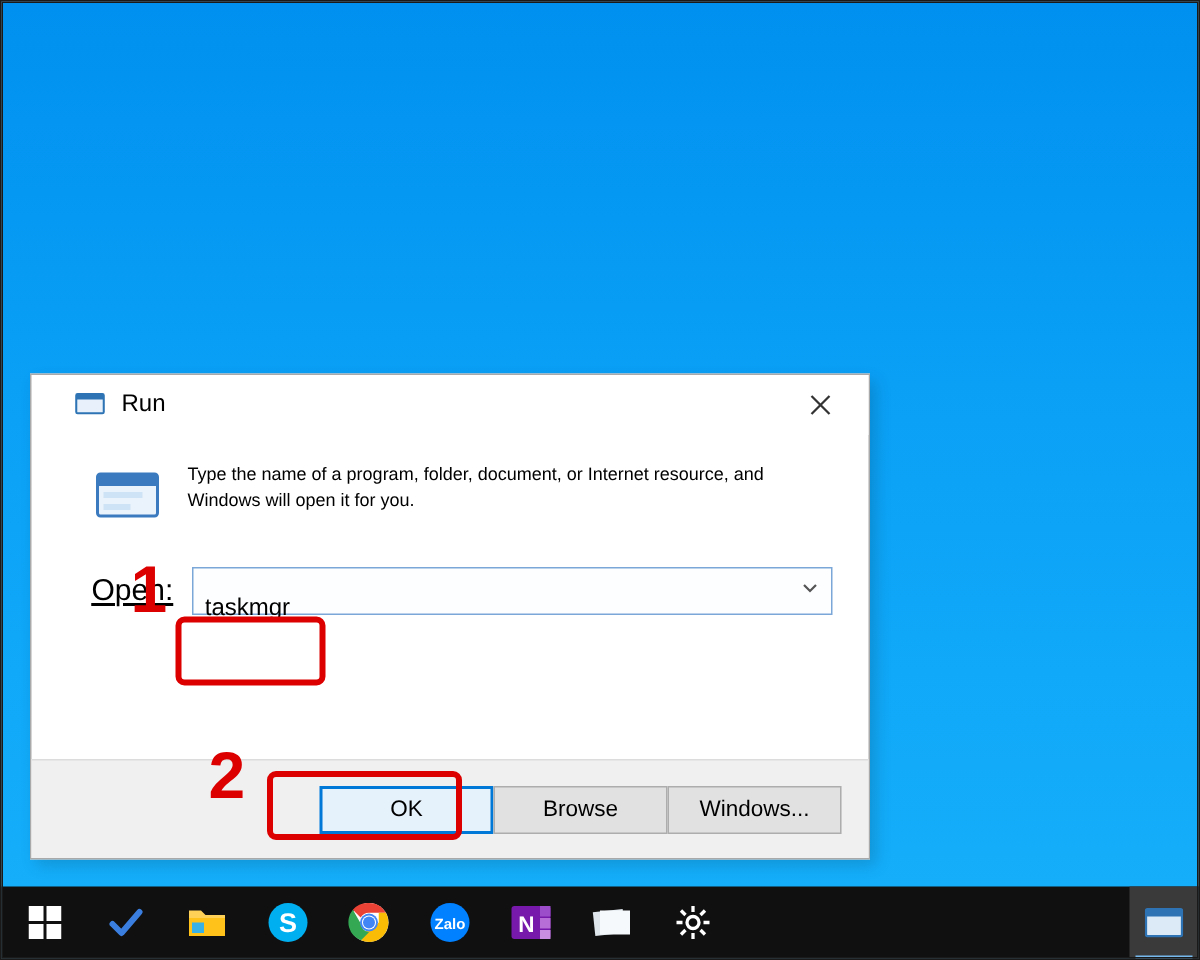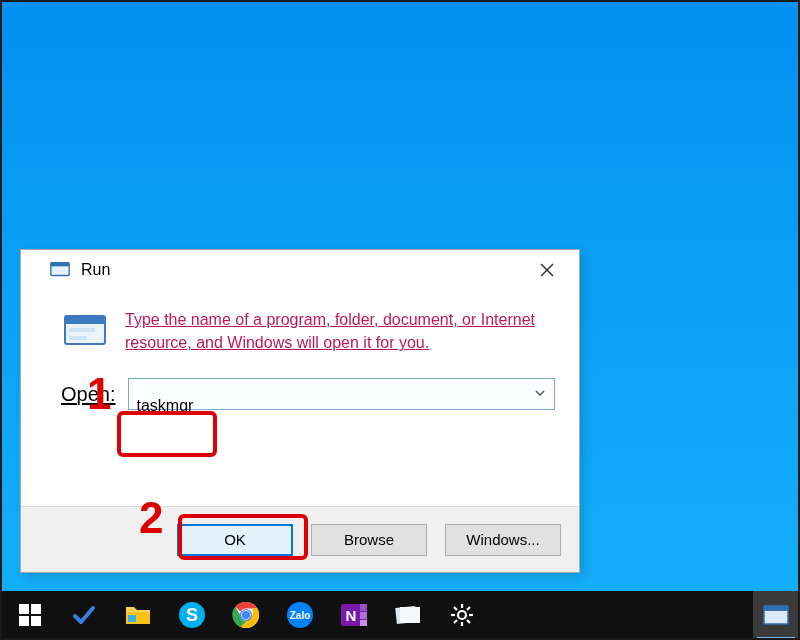--- a/index.html
+++ b/index.html
@@ -22,34 +22,34 @@
     }
     .title-icon {
       width:22px; height:22px; margin-right:10px;
       display:flex; align-items:center; justify-content:center;
     }
     .title-text { font-size:16px; color:#000; flex:1; }
     .close-btn { width:40px; height:30px; display:flex; align-items:center; justify-content:center; cursor:default;}
     .close-btn svg { width:14px; height:14px; }
     .body-area { padding:18px 24px 4px 24px; display:flex; gap:16px; }
     .run-big-icon { width:48px; height:48px; flex-shrink:0; }
-    .instr { font-size:16px; color:#be185d; line-height:1.45; max-width:440px;text-decoration:underline;}
+    .instr { font-size:12px; color:#000000; line-height:1.45; max-width:440px;}
     .open-row { display:flex; align-items:center; gap:12px; padding:18px 24px 0 24px;}
     .combo {
       flex:1; height:32px; border:1px solid #7aa7d8; background:#fdfeff;
       display:flex; align-items:center; padding:0 6px; position:relative;
     }
     .combo input {
       border:none; outline:none; font-size:16px; width:100%; background:transparent;margin-top:24px;
     }
     .combo .chev { position:absolute; right:8px; top:50%; transform:translateY(-50%);}
     .btn-row {
       position:absolute; left:0; right:0; bottom:0; height:66px;
       background:#f0f0f0; border-top:1px solid #dcdcdc;
-      display:flex; align-items:center; justify-content:flex-end; gap:18px;
+      display:flex; align-items:center; justify-content:flex-end; gap:0;
       padding:0 18px;
     }
     .btn {
       width:116px; height:32px; background:#e1e1e1; border:1px solid #adadad;
       font-size:15px; display:flex; align-items:center; justify-content:center;
       cursor:default; user-select:none;
     }
     .btn.primary { border:2px solid #0078d7; background:#e5f1fb;}
     
     .anno-box { position:absolute; border:4px solid #dd0000; border-radius:6px; pointer-events:none;}

